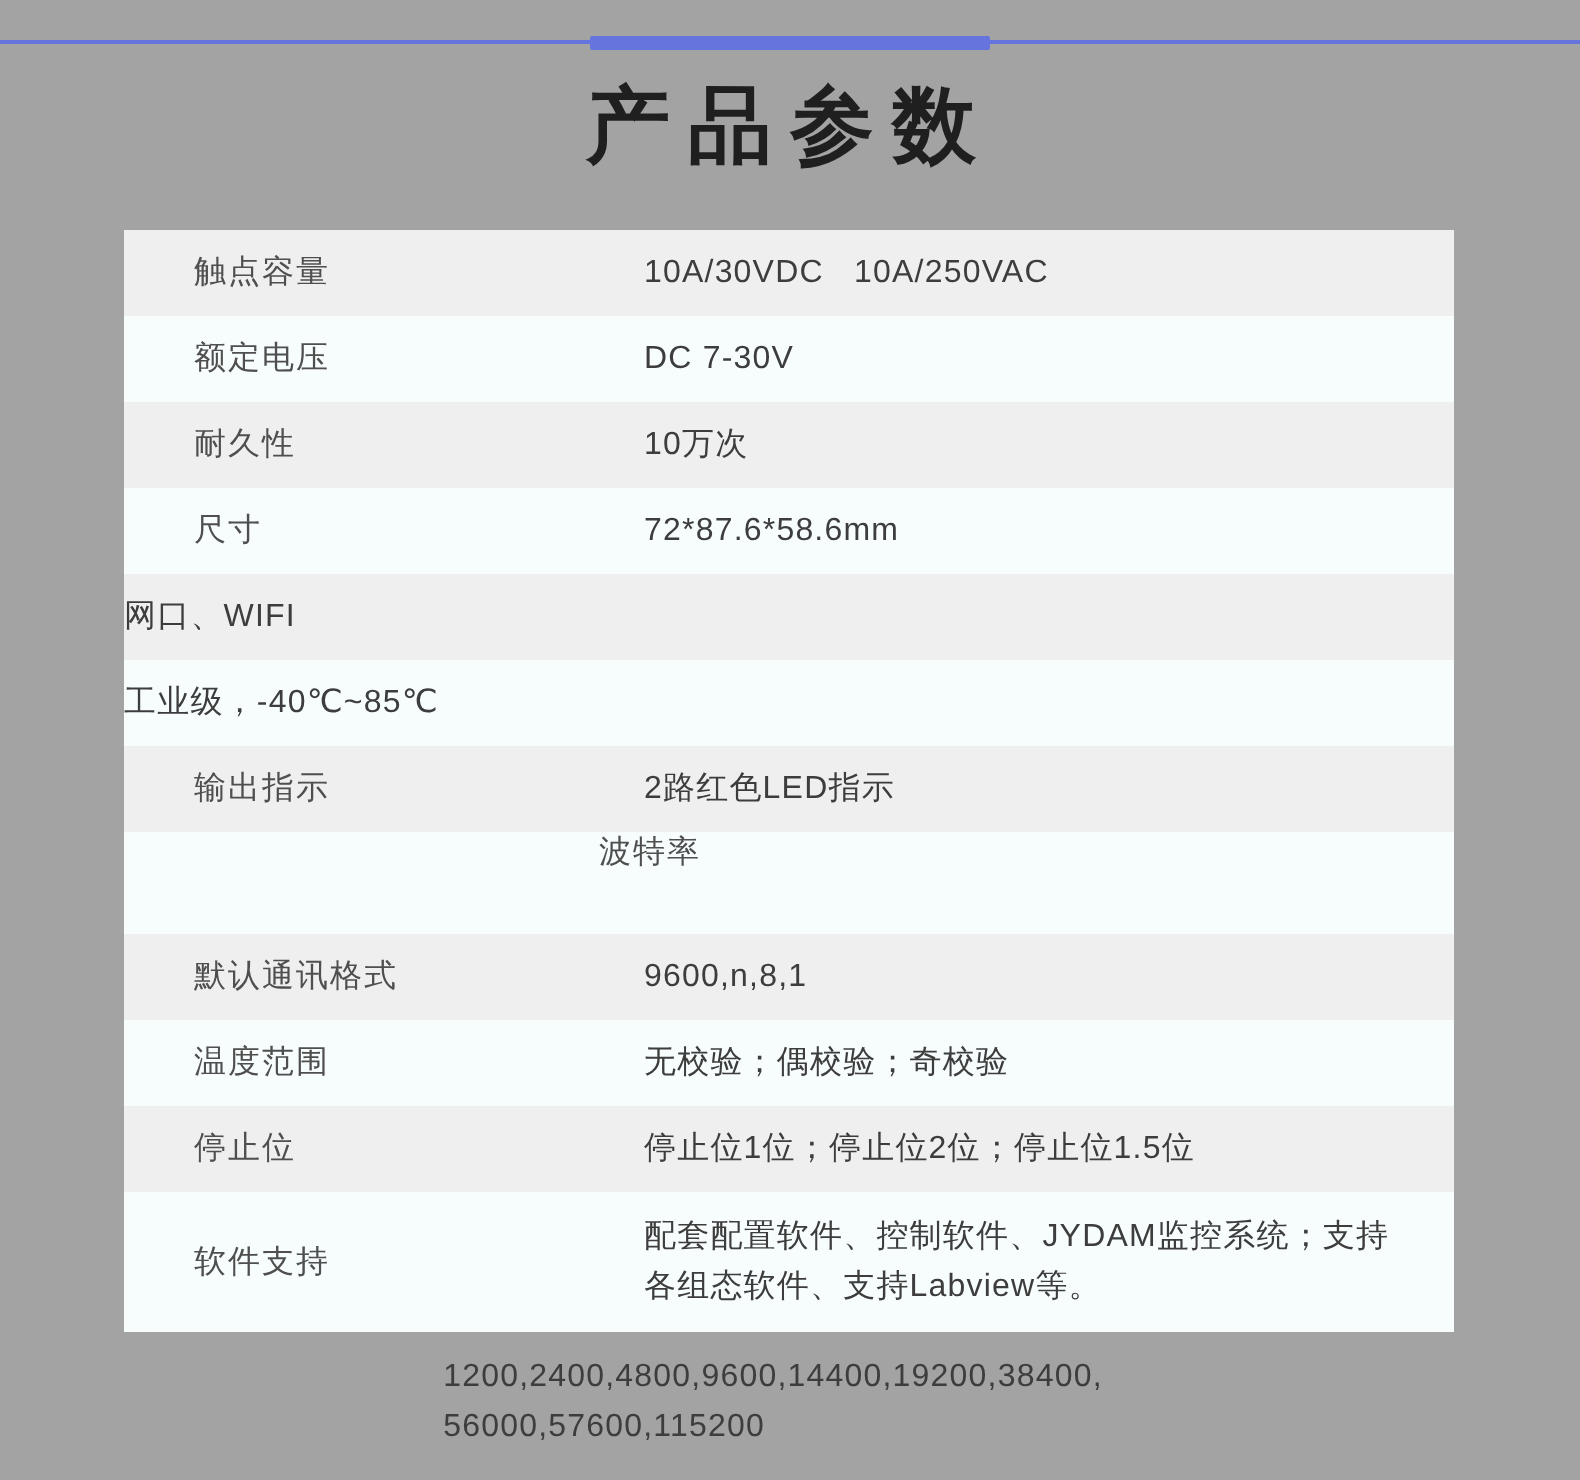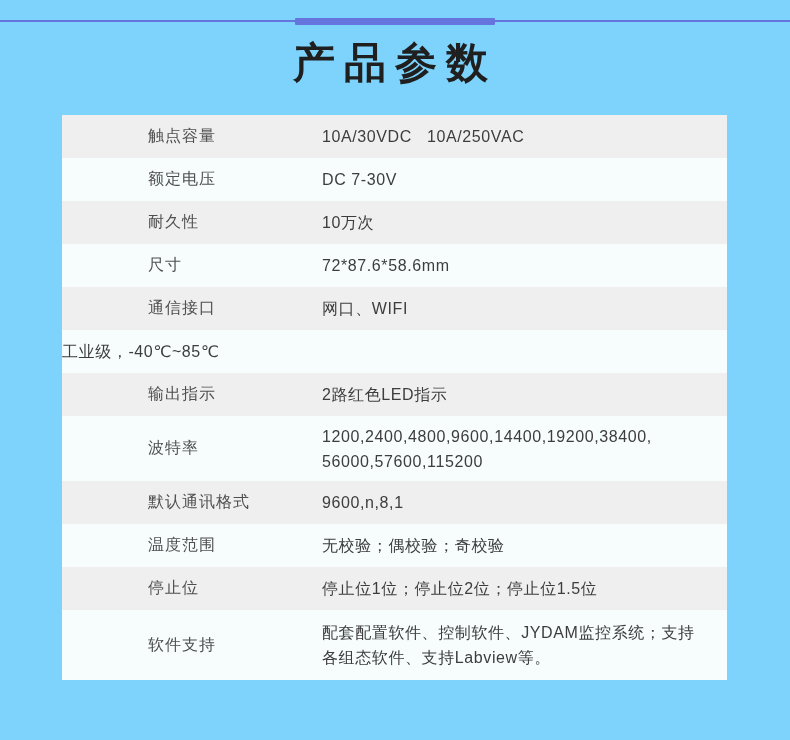--- a/index.html
+++ b/index.html
@@ -2,21 +2,21 @@
 <html><head>
 <meta charset="utf-8">
 <style>
   html, body { margin: 0; padding: 0; }
   body {
     width: 790px; height: 740px;
     background: #ffffff;
     font-family: "Liberation Sans", "DejaVu Sans", sans-serif;
     overflow: hidden;
   }
-  .page { position: relative; width: 790px; height: 740px; background: #7dd3fc; }
+  .page { position: relative; width: 790px; height: 740px; background: #a3a3a3; }
 
   
   .top-line {
     position: absolute; top: 20px; left: 0; width: 790px; height: 2px;
     background: #6674de;
   }
   .top-bar {
     position: absolute; top: 18px; left: 295px; width: 200px; height: 7px;
     background: #6674de; border-radius: 1px;
   }
@@ -32,26 +32,26 @@
   
   .param-table {
     position: absolute; top: 115px; left: 62px; width: 665px;
   }
   .param-row {
     display: flex; align-items: center;
     width: 665px; height: 43px;
   }
   .param-row:nth-child(odd)  { background: #efefef; }
   .param-row:nth-child(even) { background: #f7fdfd; }
-  .param-row.tall-2 { height: 65px; }
+  .param-row.tall-2 { height: 51px; flex-direction: column; }
   .param-row.tall-3 { height: 70px; justify-content: center; }
 
   .param-label {
     box-sizing: border-box;
-    padding-left: 86px; width: 260px; flex: 0 0 260px;
+    padding-left: 35px; width: 260px; flex: 0 0 260px;
     font-size: 16px; letter-spacing: 1px; color: #4f4f4f;
   }
   .param-value {
     box-sizing: border-box;
     flex: 1 1 auto; padding-right: 16px;
     font-size: 16px; line-height: 25px; letter-spacing: 0.6px; color: #3d3d3d;
     white-space: pre-wrap;
   }
 </style>
 </head>
@@ -80,21 +80,20 @@
       <div class="param-label">耐久性</div>
       <div class="param-value">10万次</div>
     </div>
 
     <div class="param-row">
       <div class="param-label">尺寸</div>
       <div class="param-value">72*87.6*58.6mm</div>
     </div>
 
     <div class="param-row">
-      <div class="param-label">通信接口</div>
       <div class="param-value">网口、WIFI</div>
     </div>
 
     <div class="param-row">
       <div class="param-value">工业级，-40℃~85℃</div>
     </div>
 
     <div class="param-row">
       <div class="param-label">输出指示</div>
       <div class="param-value">2路红色LED指示</div>

